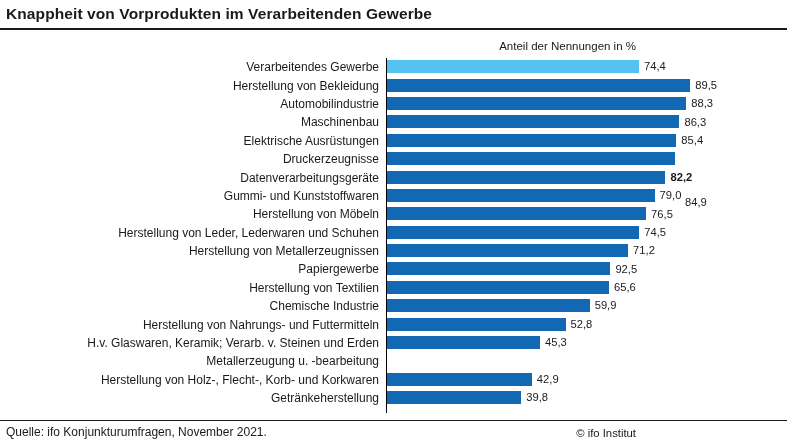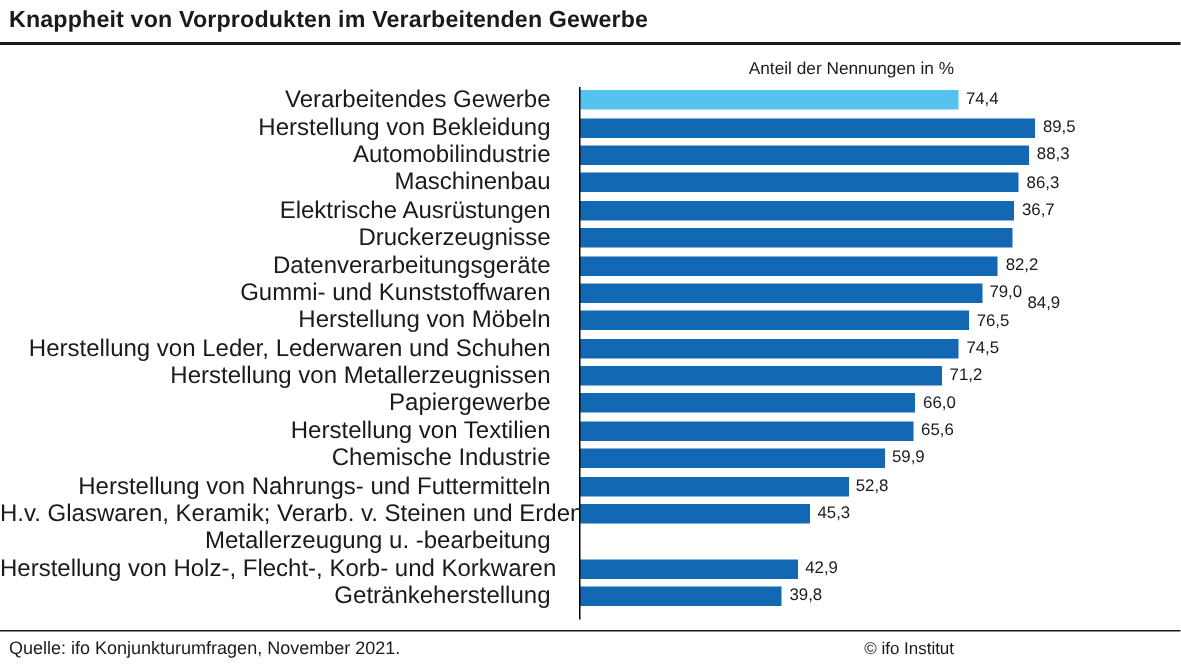--- a/index.html
+++ b/index.html
@@ -64,23 +64,23 @@
   }
   .row {
     position: relative;
     height: 18.4px;
     display: flex;
     align-items: center;
   }
   .cat-label {
     width: 386px;
     text-align: right;
-    padding-right: 19px;
+    padding-right: 7px;
     box-sizing: border-box;
-    font-size: 16px;
+    font-size: 12px;
     color: #1a1a1a;
     white-space: nowrap;
     line-height: 1;
   }
   .bar-zone {
     position: relative;
     flex: 1;
     height: 100%;
     padding-left: 27px;
   }
@@ -174,35 +174,35 @@
           <div class="cat-label">Maschinenbau</div>
           <div class="bar-zone">
             <div class="bar" style="width: 293.42px;"></div>
             <div class="bar-value" style="left: 298.42px;">86,3</div>
           </div>
         </div>
         <div class="row">
           <div class="cat-label">Elektrische Ausrüstungen</div>
           <div class="bar-zone">
             <div class="bar" style="width: 290.36px;"></div>
-            <div class="bar-value" style="left: 295.36px;">36,7</div>
+            <div class="bar-value" style="left: 295.36px;">85,4</div>
           </div>
         </div>
         <div class="row">
           <div class="cat-label">Druckerzeugnisse</div>
           <div class="bar-zone">
             <div class="bar" style="width: 288.66px;"></div>
             <div class="bar-value" style="left: 299px; margin-top: 44px;">84,9</div>
           </div>
         </div>
         <div class="row">
           <div class="cat-label">Datenverarbeitungsgeräte</div>
           <div class="bar-zone">
             <div class="bar" style="width: 279.48px;"></div>
-            <div class="bar-value" style="left: 284.48px;">82,2</div>
+            <div class="bar-value" style="left: 284.48px; font-weight: bold;">82,2</div>
           </div>
         </div>
         <div class="row">
           <div class="cat-label">Gummi- und Kunststoffwaren</div>
           <div class="bar-zone">
             <div class="bar" style="width: 268.6px;"></div>
             <div class="bar-value" style="left: 273.6px;">79,0</div>
           </div>
         </div>
         <div class="row">
@@ -223,21 +223,21 @@
           <div class="cat-label">Herstellung von Metallerzeugnissen</div>
           <div class="bar-zone">
             <div class="bar" style="width: 242.08px;"></div>
             <div class="bar-value" style="left: 247.08px;">71,2</div>
           </div>
         </div>
         <div class="row">
           <div class="cat-label">Papiergewerbe</div>
           <div class="bar-zone">
             <div class="bar" style="width: 224.4px;"></div>
-            <div class="bar-value" style="left: 229.4px;">66,0</div>
+            <div class="bar-value" style="left: 229.4px;">92,5</div>
           </div>
         </div>
         <div class="row">
           <div class="cat-label">Herstellung von Textilien</div>
           <div class="bar-zone">
             <div class="bar" style="width: 223.04px;"></div>
             <div class="bar-value" style="left: 228.04px;">65,6</div>
           </div>
         </div>
         <div class="row">

